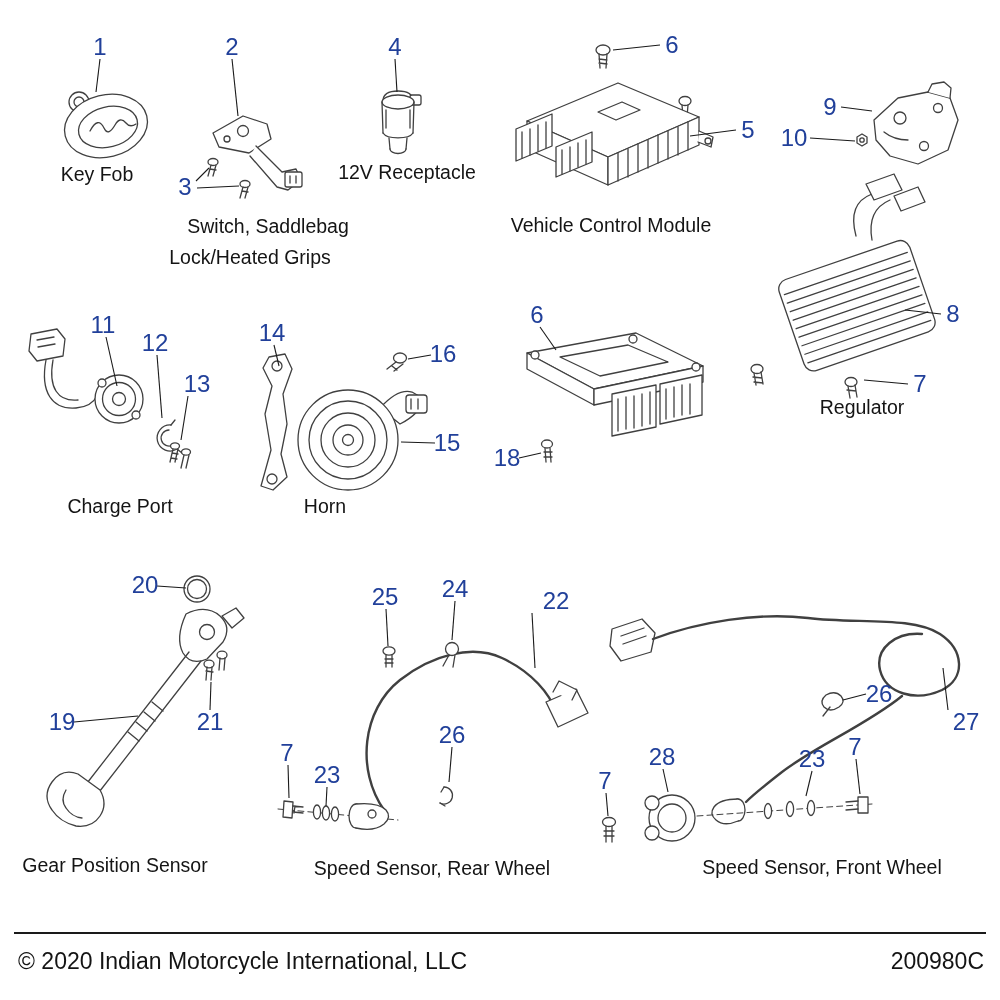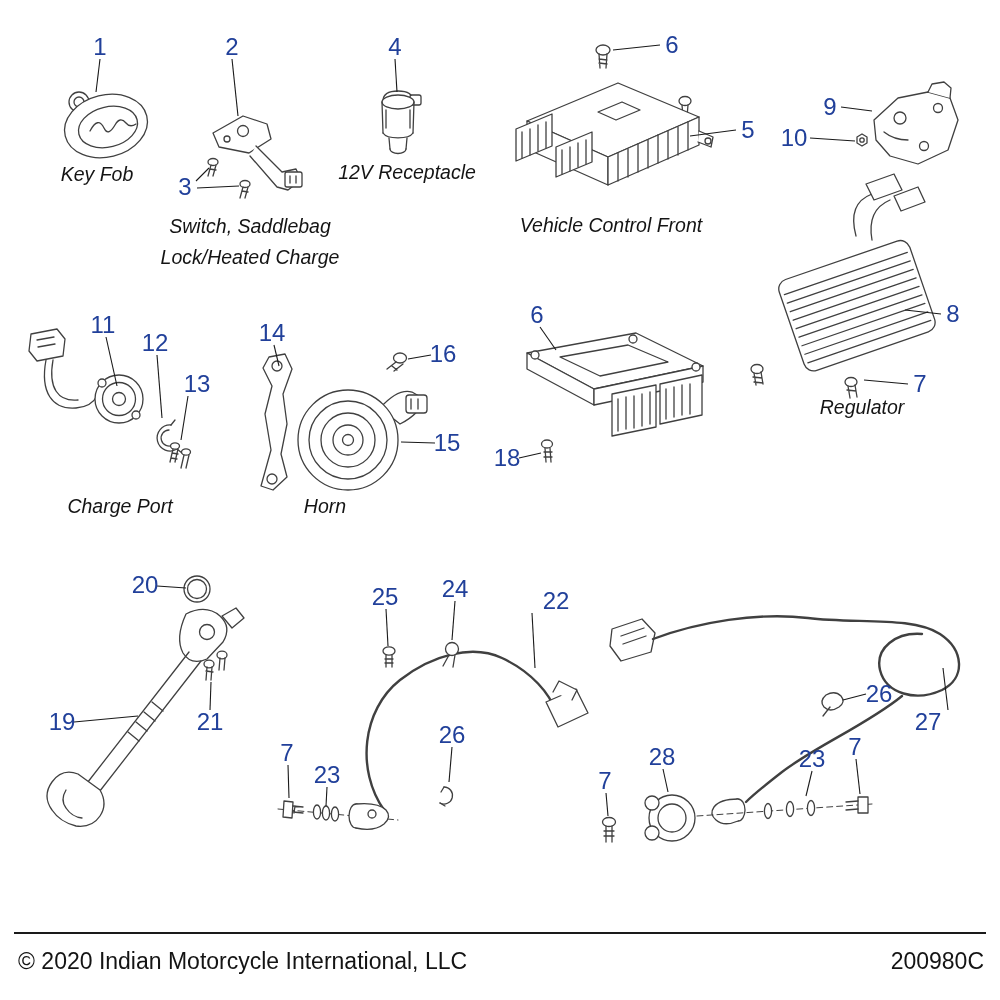--- a/index.html
+++ b/index.html
@@ -7,21 +7,21 @@
   body { position:relative; overflow:hidden; font-family:"Liberation Sans", sans-serif; color:#111; }
   .canvas { position:absolute; inset:0; }
   .art { position:absolute; left:0; top:0; width:1000px; height:1000px; }
   .callout {
     position:absolute; transform:translate(-50%,-50%);
     font-size:24px; font-weight:400; color:var(--callout-color,#21409a);
     white-space:nowrap; line-height:1;
   }
   .part-label {
     position:absolute; transform:translate(-50%,-50%);
-    font-size:19.5px; color:#141414; white-space:nowrap; line-height:1.2;font-style:italic;
+    font-size:19.5px; color:#141414; white-space:nowrap; line-height:1.2;
   }
   .footer-rule { position:absolute; left:14px; right:14px; top:932px; border-top:2.5px solid #1a1a1a; }
   .footer {
     position:absolute; left:18px; right:16px; top:948px;
     display:flex; justify-content:space-between; align-items:center;
     font-size:23px; color:#141414;
   }
 </style>
 </head>
 <body>
@@ -282,34 +282,37 @@
   <span class="callout" style="left:145px;top:585px">20</span>
   <span class="callout" style="left:62px;top:722px">19</span>
   <span class="callout" style="left:210px;top:722px">21</span>
   <span class="callout" style="left:385px;top:597px">25</span>
   <span class="callout" style="left:455px;top:589px">24</span>
   <span class="callout" style="left:556px;top:601px">22</span>
   <span class="callout" style="left:287px;top:753px">7</span>
   <span class="callout" style="left:327px;top:775px">23</span>
   <span class="callout" style="left:452px;top:735px">26</span>
   <span class="callout" style="left:879px;top:694px">26</span>
-  <span class="callout" style="left:928px;top:722px">27</span>
+  <span class="callout" style="left:966px;top:722px">27</span>
   <span class="callout" style="left:662px;top:757px">28</span>
   <span class="callout" style="left:812px;top:759px">23</span>
   <span class="callout" style="left:855px;top:747px">7</span>
   <span class="callout" style="left:605px;top:781px">7</span>
 
   <span class="part-label" style="left:97px;top:175px">Key Fob</span>
-  <span class="part-label" style="left:250px;top:227px">Switch, Saddlebag</span>
-  <span class="part-label" style="left:250px;top:258px">Lock/Heated Charge</span>
+  <span class="part-label" style="left:268px;top:227px">Switch, Saddlebag</span>
+  <span class="part-label" style="left:250px;top:258px">Lock/Heated Grips</span>
   <span class="part-label" style="left:407px;top:173px">12V Receptacle</span>
-  <span class="part-label" style="left:611px;top:226px">Vehicle Control Front</span>
+  <span class="part-label" style="left:611px;top:226px">Vehicle Control Module</span>
   <span class="part-label" style="left:862px;top:408px">Regulator</span>
   <span class="part-label" style="left:120px;top:507px">Charge Port</span>
   <span class="part-label" style="left:325px;top:507px">Horn</span>
+  <span class="part-label" style="left:115px;top:866px">Gear Position Sensor</span>
+  <span class="part-label" style="left:432px;top:869px">Speed Sensor, Rear Wheel</span>
+  <span class="part-label" style="left:822px;top:868px">Speed Sensor, Front Wheel</span>
 
   <div class="footer-rule"></div>
   <div class="footer">
     <span>© 2020 Indian Motorcycle International, LLC</span>
     <span>200980C</span>
   </div>
 
 </div>
 
 </body></html>

